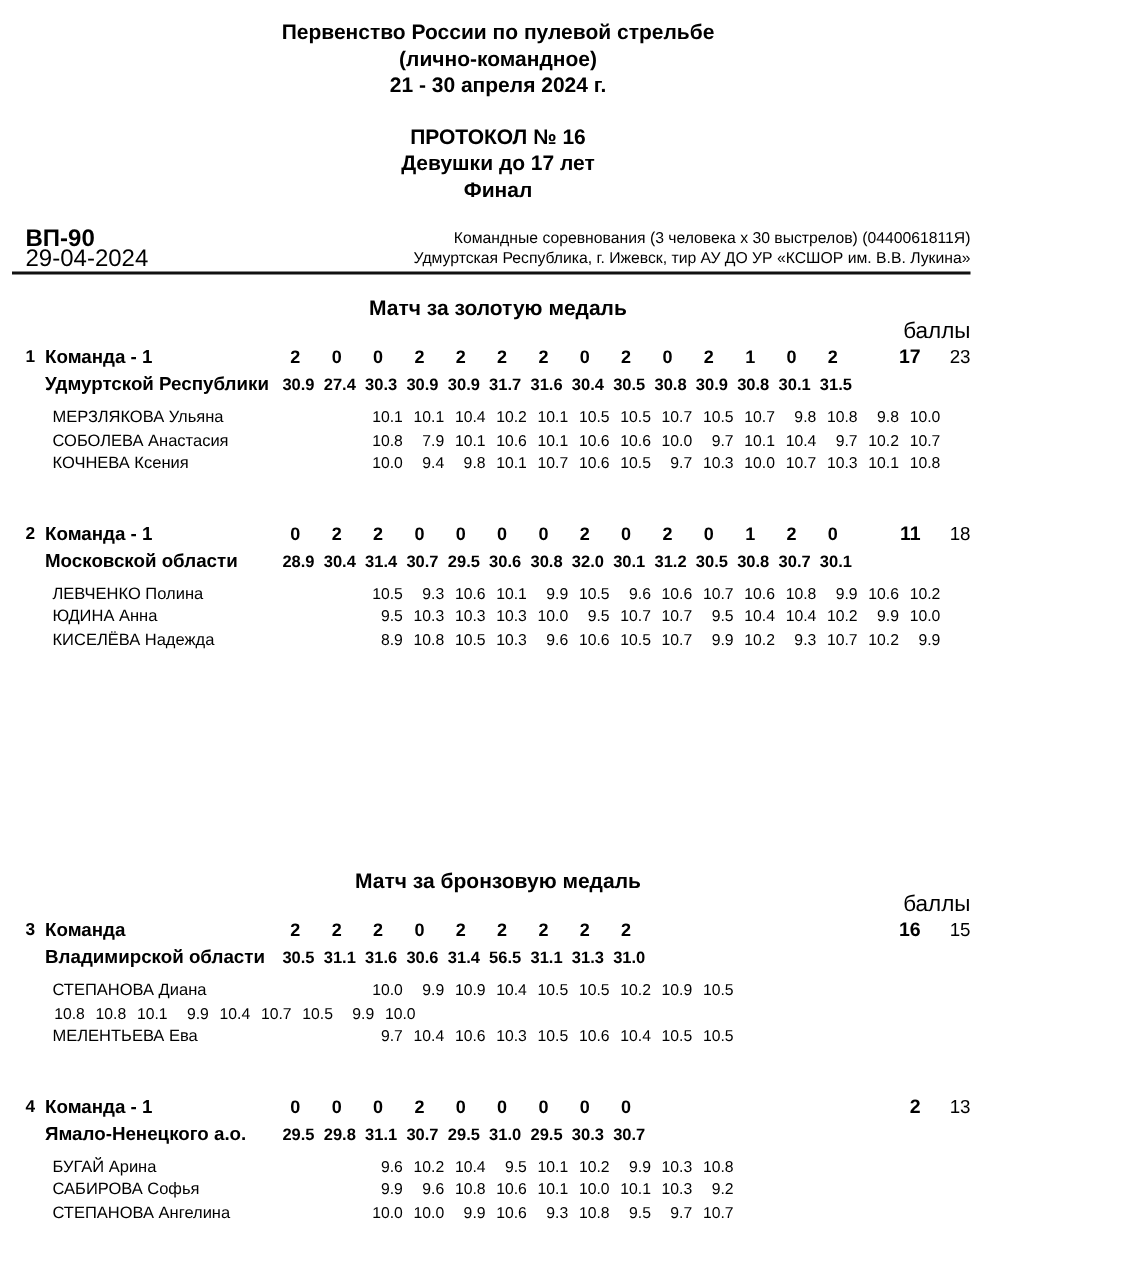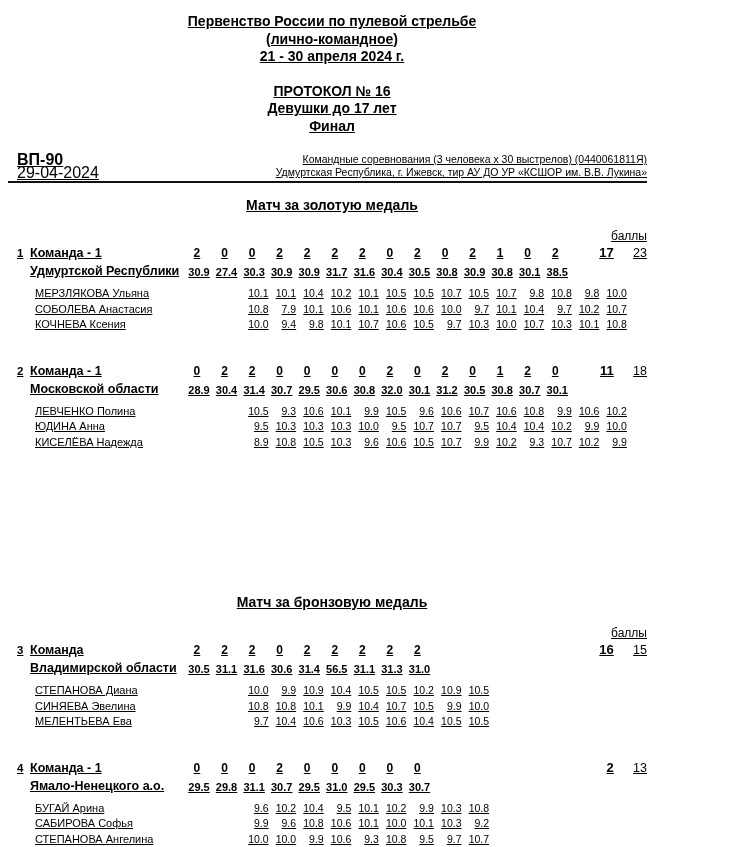--- a/index.html
+++ b/index.html
@@ -2,40 +2,40 @@
 <html><head>
 <meta charset="utf-8">
 <style>
   * { margin:0; padding:0; box-sizing:border-box; }
   html,body { background:#fff; }
   body {
     width:750px; height:847px; overflow:hidden;
     color:#000; font-family:"Liberation Sans", sans-serif;
     -webkit-font-smoothing:antialiased;
   }
-  .page { width:664px; height:847px; padding:4px 17px 0 17px;text-decoration:underline; }
+  .page { width:664px; height:847px; padding:4px 17px 0 17px; }
 
   
   .title-block { margin-top:9px; text-align:center; font-size:14px; font-weight:bold; line-height:17.5px; }
   .protocol-block { margin-top:17px; text-align:center; font-size:14px; font-weight:bold; line-height:17.5px; }
 
   
   .meta-row {
     margin-top:18px; margin-left:-9px; padding-left:9px; padding-bottom:2px;
     display:flex; justify-content:space-between; align-items:flex-end;
     border-bottom:2.5px solid #111;
   }
   .meta-left { font-size:16px; line-height:13px; }
   .meta-left .discipline { font-weight:bold; }
   .meta-right { font-size:10.5px; line-height:13px; text-align:right; }
 
   
   .match-title { margin-top:14px; text-align:center; font-size:14px; font-weight:bold; line-height:17px; }
   .match-section + .match-section .match-title { margin-top:144px; }
-  .score-label-row { margin-top:16px; display:flex; font-size:12px; line-height:12px; }
+  .score-label-row { margin-top:1px; display:flex; font-size:15px; line-height:12px; }
   .score-label-row .spacer { width:616px; }
   .score-label-row .lbl { width:62px; text-align:right; }
 
   .teams { margin-top:2px; }
   .team + .team { margin-top:29px; }
 
   .team-head { display:flex; align-items:flex-start; }
   .cell-rank { width:18px; font-size:11.5px; font-weight:bold; line-height:18px; }
   .cell-name { width:212px; }
   .team-name-line { font-size:12.5px; font-weight:bold; line-height:18px; }
@@ -156,21 +156,21 @@
                       <div class="num">30.5</div>
 
                       <div class="num">30.8</div>
 
                       <div class="num">30.9</div>
 
                       <div class="num">30.8</div>
 
                       <div class="num">30.1</div>
 
-                      <div class="num">38.5</div>
+                      <div class="num">31.5</div>
                     </div>
                 </div>
                 <div class="cell-score">17</div>
                 <div class="cell-alt">23</div>
               </div>
               <div class="members">
 
                   <div class="member-row">
                     <div class="cell-rank"></div>
                     <div class="cell-name">МЕРЗЛЯКОВА Ульяна</div>
@@ -557,21 +557,20 @@
 
                           <div class="num">10.9</div>
 
                           <div class="num">10.5</div>
                         </div>
                     </div>
                   </div>
 
                   <div class="member-row">
                     <div class="cell-rank"></div>
-                    <div class="cell-name">СИНЯЕВА Эвелина</div>
                     <div class="cell-nums">
                       <div class="grid shots">
 
                           <div class="num">10.8</div>
 
                           <div class="num">10.8</div>
 
                           <div class="num">10.1</div>
 
                           <div class="num">9.9</div>

